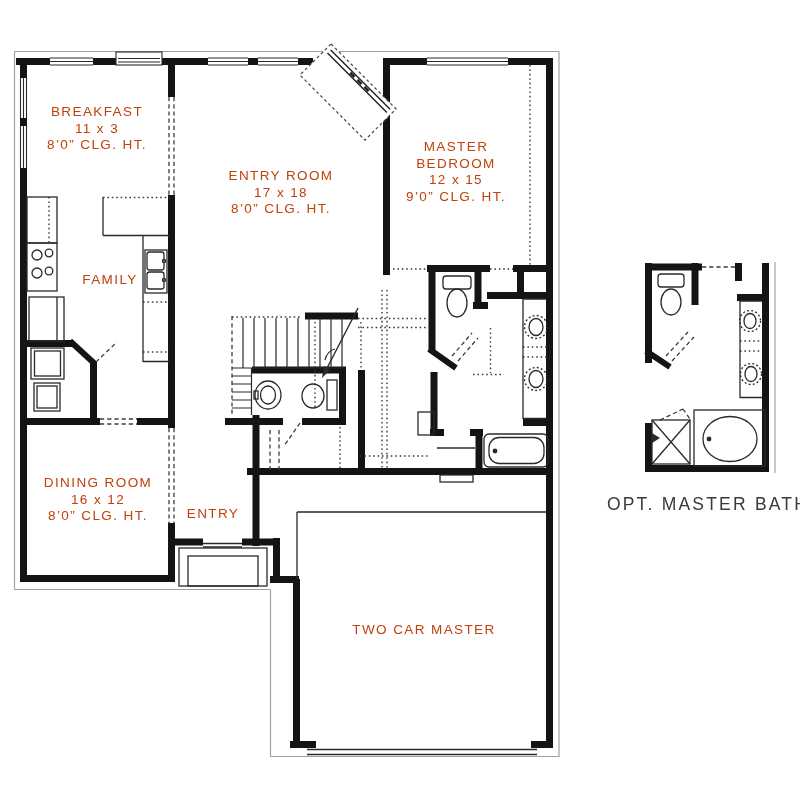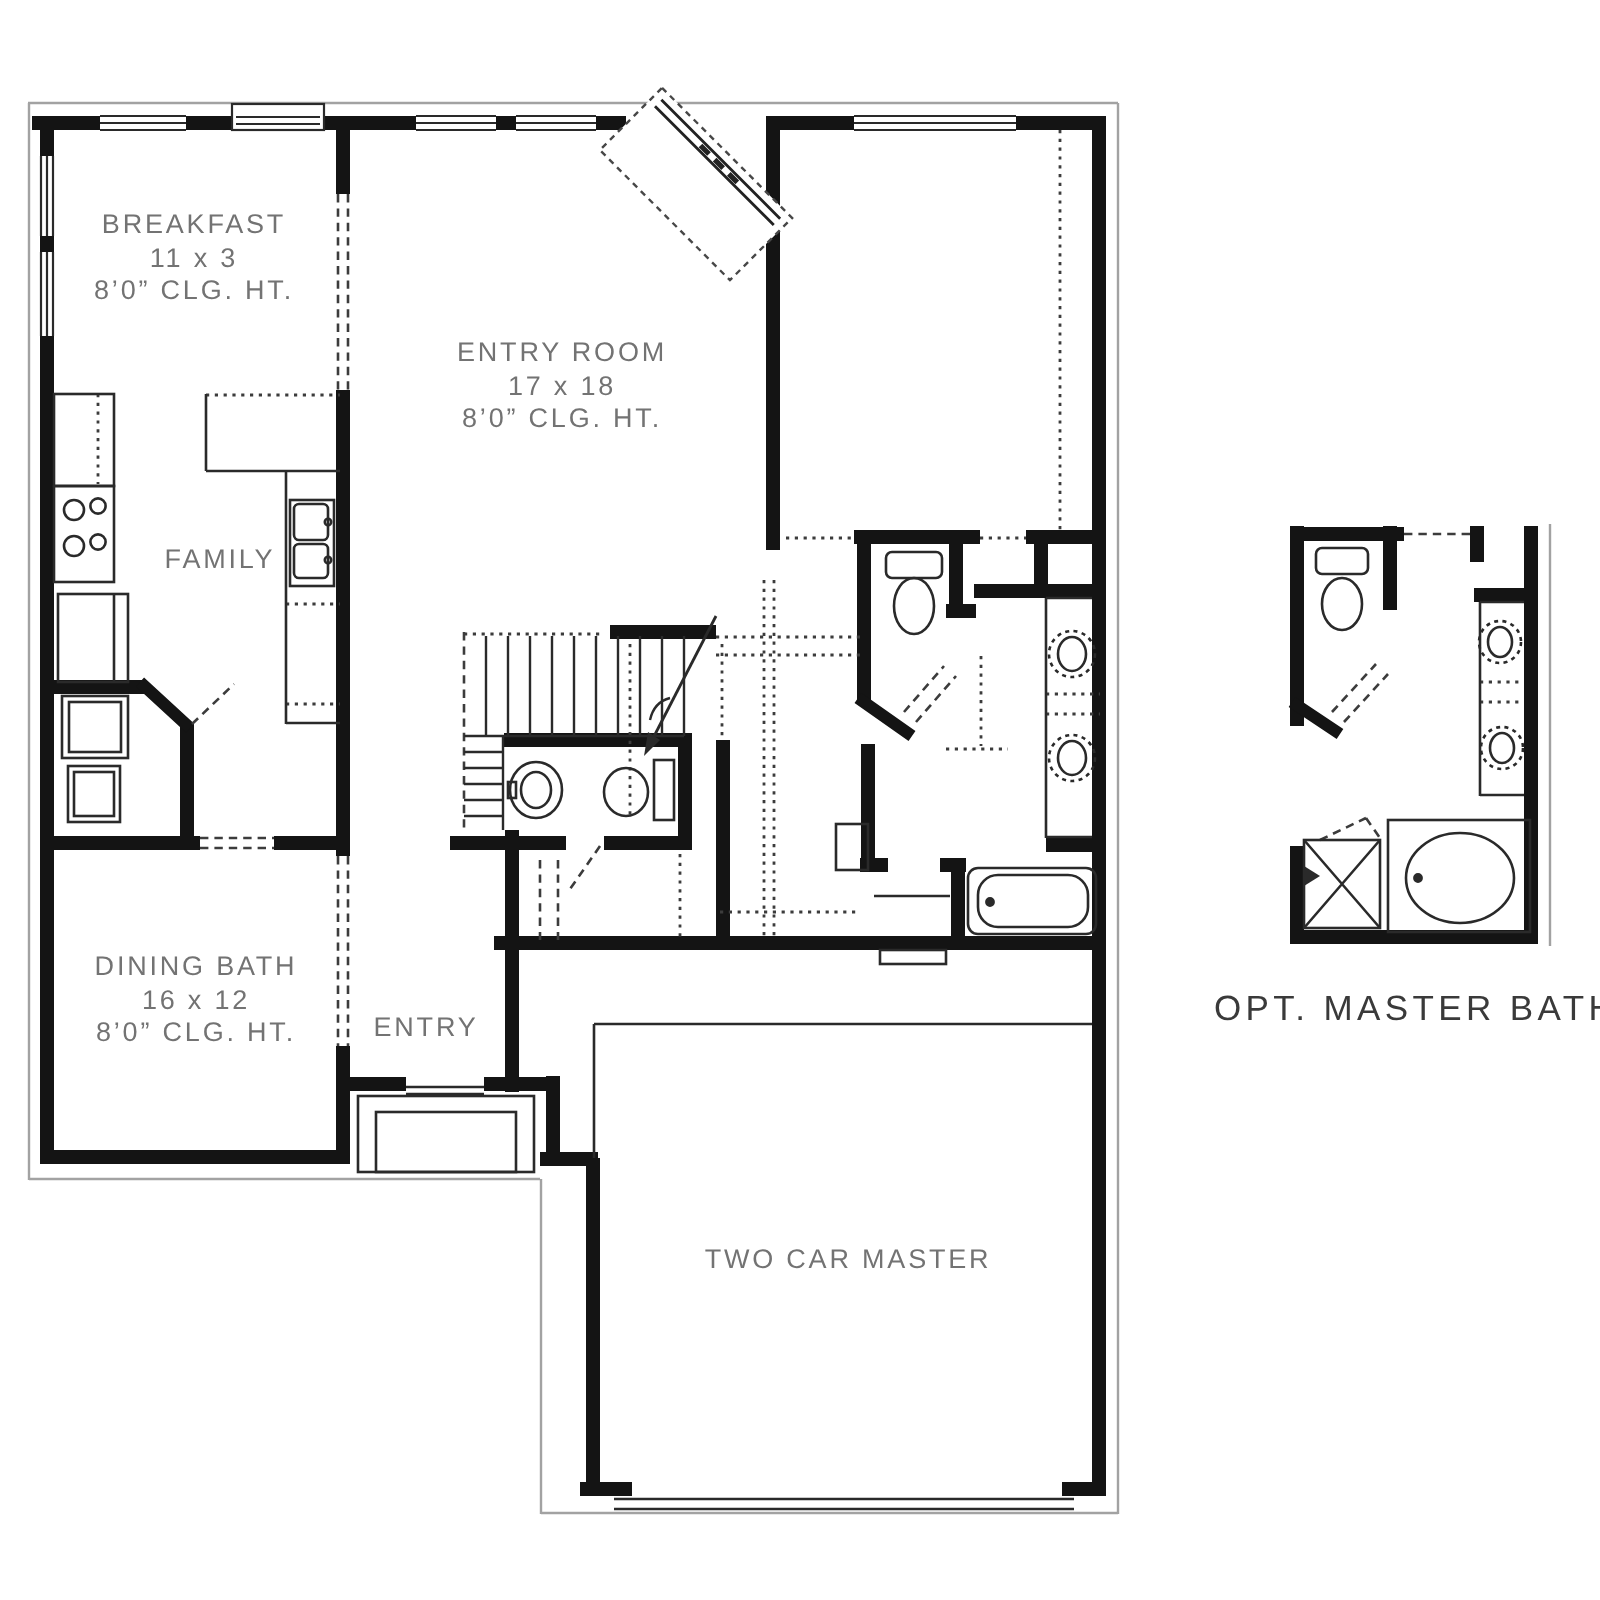--- a/index.html
+++ b/index.html
@@ -1,20 +1,20 @@
 <!DOCTYPE html>
 <html><head>
 <meta charset="utf-8">
 <style>
   html,body{margin:0;padding:0;background:#fff;}
   .canvas{position:relative;width:800px;height:800px;background:#fff;overflow:hidden;
           font-family:"Liberation Sans",sans-serif;}
   .plan-svg{position:absolute;left:0;top:0;}
   .lbl{position:absolute;transform:translate(-50%,-50%);text-align:center;
-       font-size:13.5px;line-height:16.5px;letter-spacing:1.4px;color:#737373;
+       font-size:13.5px;line-height:16.5px;letter-spacing:1.4px;color:#c2410c;
        white-space:nowrap;}
   .lbl .ln{display:block;}
   .lbl-big{font-size:17.5px;letter-spacing:2.2px;color:#3a3a3a;}
 </style>
 </head>
 <body>
 
 <div class="canvas">
 
 <svg class="plan-svg" width="800" height="800" viewBox="0 0 800 800">
@@ -228,27 +228,33 @@
   <span class="ln">11 x 3</span>
   <span class="ln">8’0” CLG. HT.</span>
 </div>
 
 <div class="lbl" style="left:281px;top:193px">
   <span class="ln">ENTRY ROOM</span>
   <span class="ln">17 x 18</span>
   <span class="ln">8’0” CLG. HT.</span>
 </div>
 
+<div class="lbl" style="left:456px;top:172px">
+  <span class="ln">MASTER</span>
+  <span class="ln">BEDROOM</span>
+  <span class="ln">12 x 15</span>
+  <span class="ln">9’0” CLG. HT.</span>
+</div>
 
 <div class="lbl" style="left:110px;top:280px">
   <span class="ln">FAMILY</span>
 </div>
 
 <div class="lbl" style="left:98px;top:500px">
-  <span class="ln">DINING BATH</span>
+  <span class="ln">DINING ROOM</span>
   <span class="ln">16 x 12</span>
   <span class="ln">8’0” CLG. HT.</span>
 </div>
 
 <div class="lbl" style="left:213px;top:514px">
   <span class="ln">ENTRY</span>
 </div>
 
 <div class="lbl" style="left:424px;top:630px">
   <span class="ln">TWO CAR MASTER</span>

